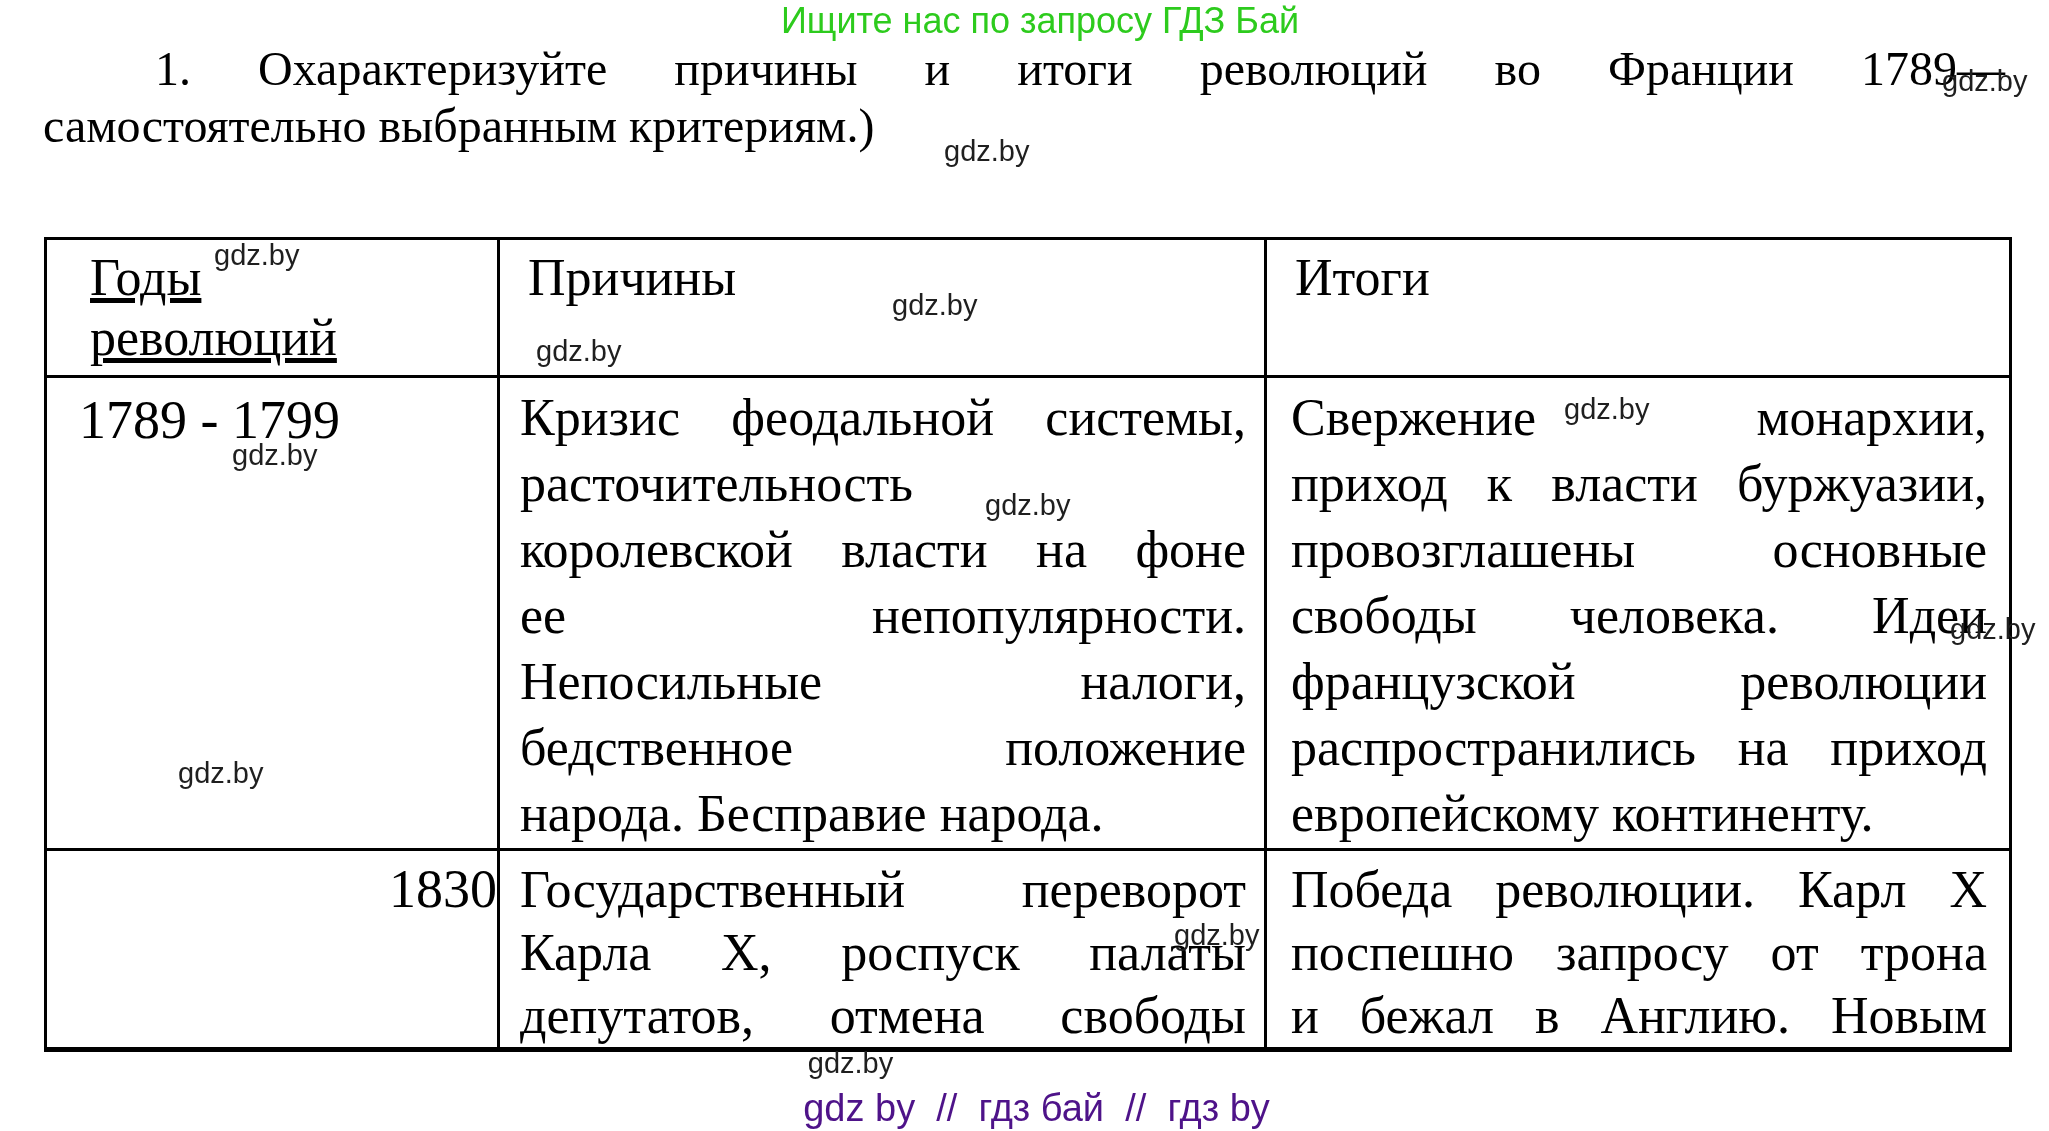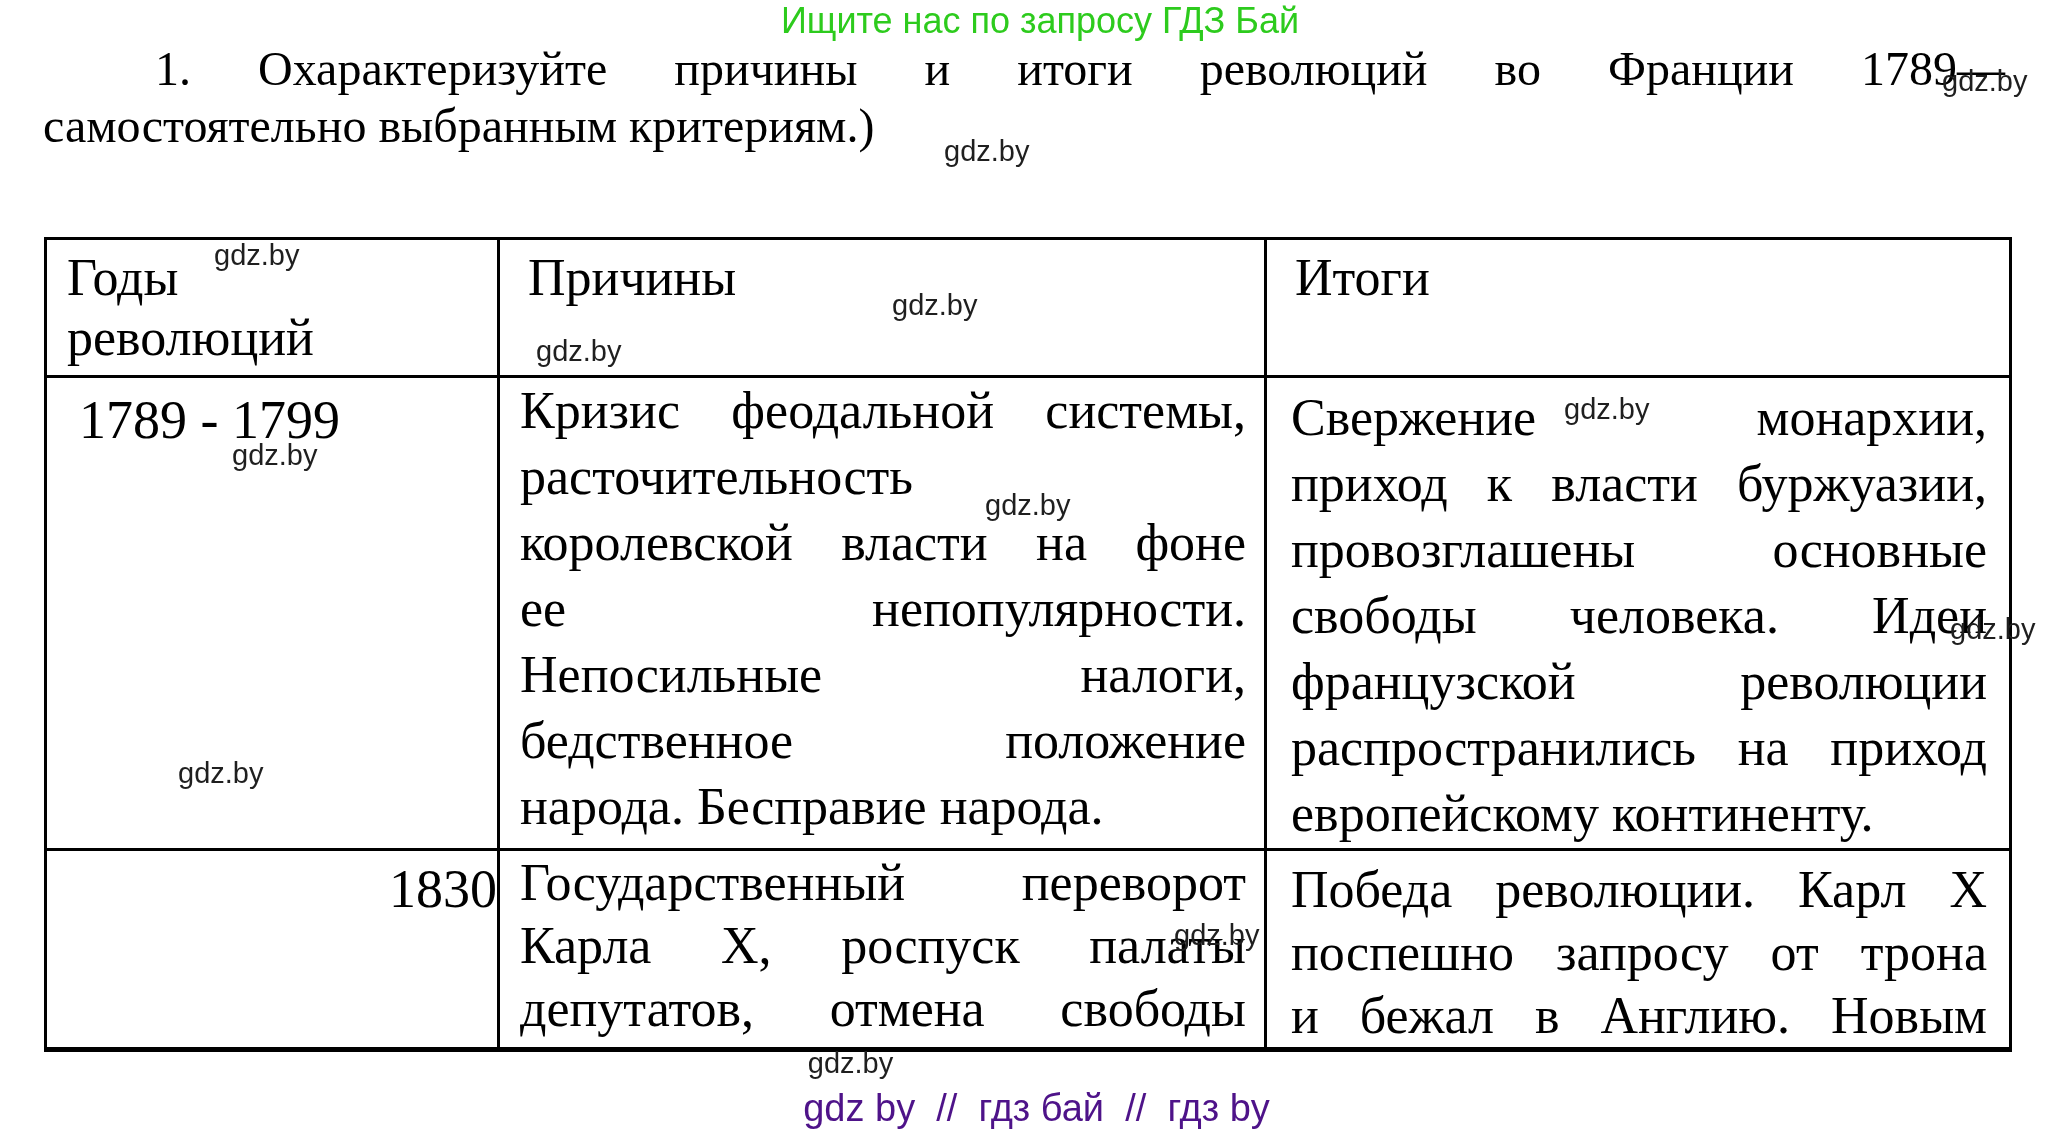--- a/index.html
+++ b/index.html
@@ -36,22 +36,22 @@
   table.tbl td{
     border:3px solid #000;
     vertical-align:top;
     padding:0;
   }
   table.tbl tr:last-child td{border-bottom-width:5px;}
   .col-years{width:450px;}
   .col-causes{width:764px;}
   .col-results{width:742px;}
   .hcell{font-size:52px;line-height:60px;padding:8px 0 0 28px;height:127px;}
-  .hcell.h-years{padding-left:20px;}
-  .cell-body{font-size:52px;line-height:66px;padding:0 18px 0 20px;}
+  .hcell.h-years{padding-left:43px;text-decoration:underline;}
+  .cell-body{font-size:52px;line-height:66px;padding:7px 18px 0 20px;}
   .cell-results .cell-body{padding:7px 22px 0 24px;}
   .row1 td{height:470px;}
   .row2 td{height:193px;}
   .row2 .cell-body{line-height:63px;}
   .jl{text-align:justify;text-align-last:justify;}
   .ll{text-align:left;}
   .years-val{font-size:54px;line-height:60px;padding:12px 0 0 32px;}
   .years-val.centered{text-align:right;padding:8px 0 0 0;}
   
   .wm{

